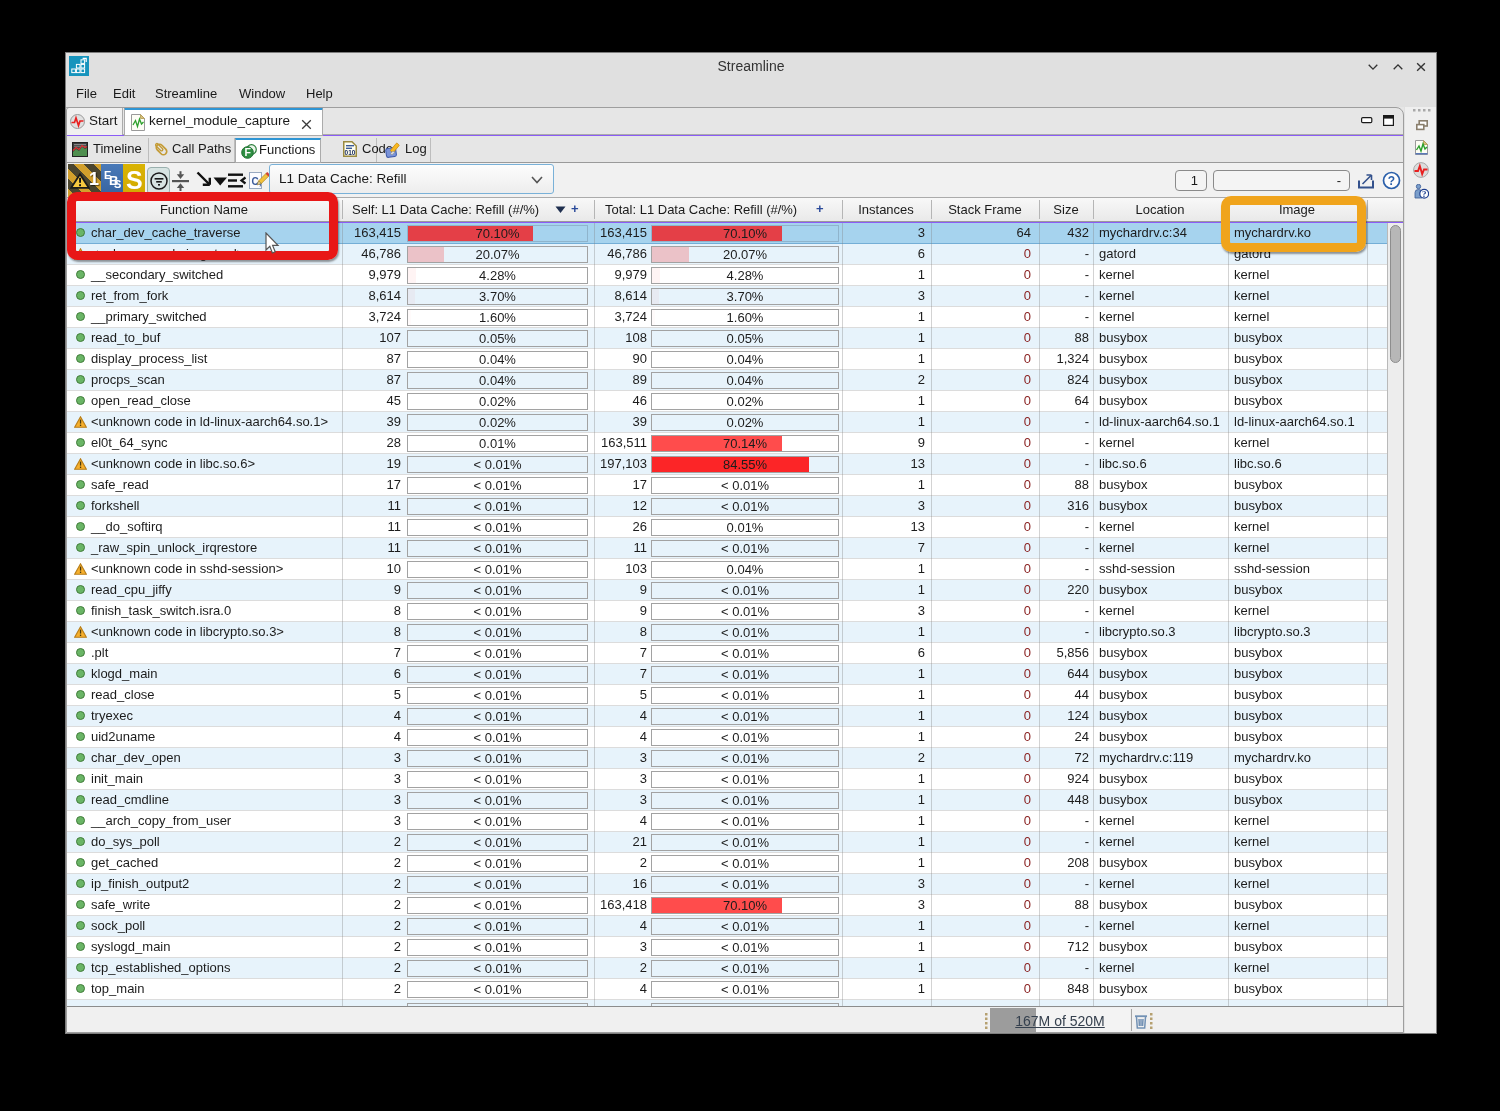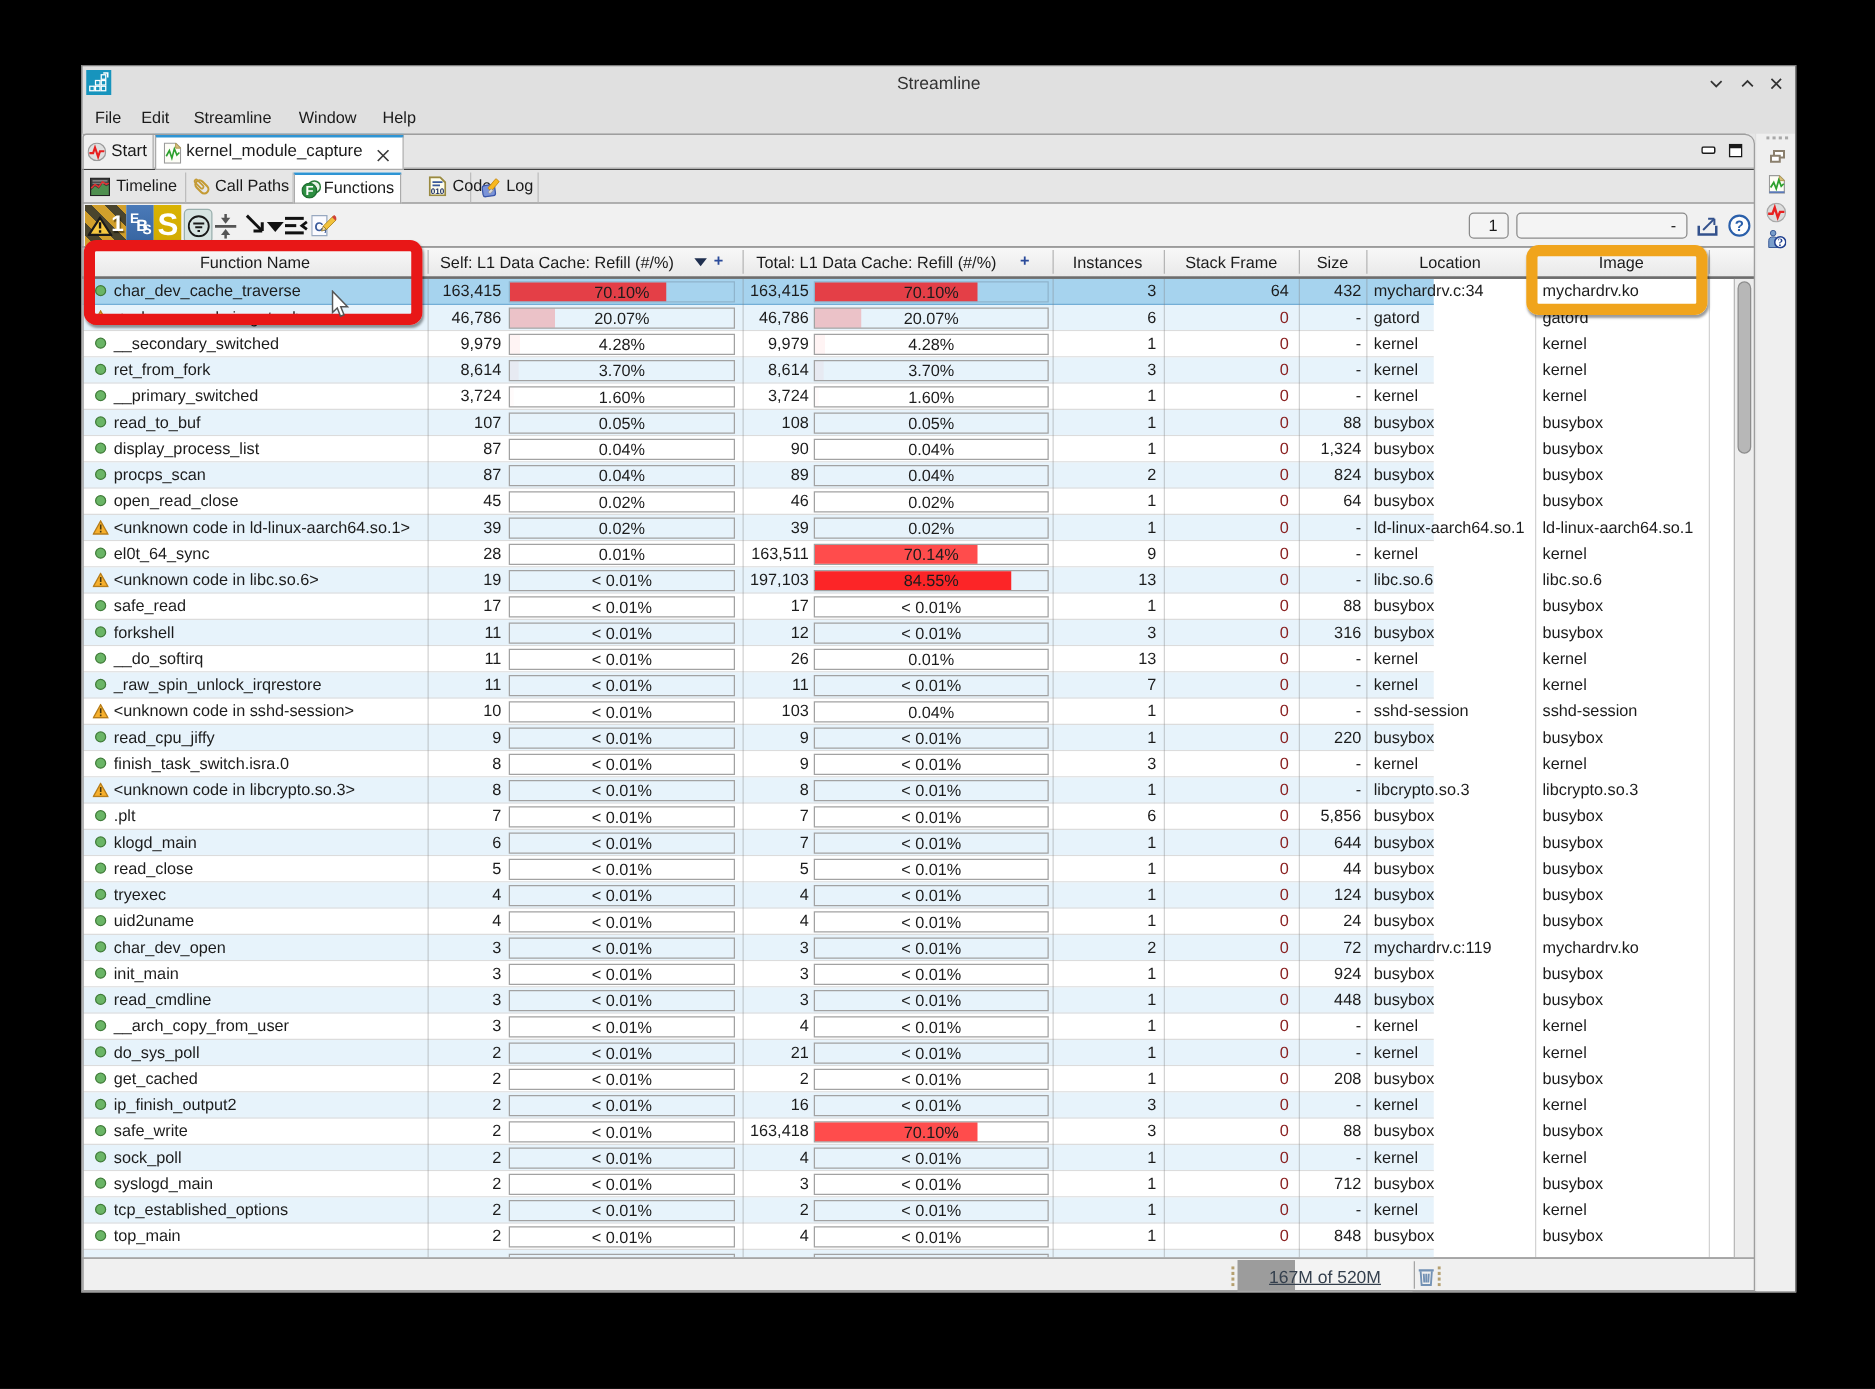--- a/index.html
+++ b/index.html
@@ -8,21 +8,21 @@
   background:#e0e0e0; outline:1px solid #7d7d7d; outline-offset:-1px; }
 
 #appicon { position:absolute; left:4px; top:4px; width:20px; height:20px; background:#1794bd; }
 #title { position:absolute; left:0; right:0; top:6px; text-align:center; font-size:14px; color:#333; }
 .wc { position:absolute; top:9px; width:14px; height:12px; color:#333; }
 
 #menu { position:absolute; left:0; top:27px; width:100%; height:28px; }
 #menu span { position:absolute; top:7px; font-size:13px; color:#1a1a1a; }
 
 #panel { position:absolute; left:1px; top:55px; width:1338px; height:926px;
-  background:#404040; border-radius:3px 8px 0 0; }
+  background:#8b5cf6; border-radius:3px 8px 0 0; }
 #pborder { position:absolute; left:1px; top:55px; width:1338px; height:926px;
   border:1px solid #9e9e9e; border-radius:3px 8px 0 0; z-index:50; pointer-events:none; }
 
 #strip { position:absolute; left:1340px; top:55px; width:31px; height:926px; background:#efefef; }
 
 #trow1 { position:absolute; left:0; top:0; width:100%; height:28px; border-bottom:1px solid #ababab; background:#e6e6e6;}
 .tab1 { position:absolute; top:0; height:28px; font-size:13.5px; color:#1a1a1a; }
 #tstart { left:0; width:57px; background:#f0f0f0; border:1px solid #ababab; border-left:none; border-bottom:none;}
 #tkmc { left:58px; width:199px; background:#fff; border:1px solid #ababab; border-top:3px solid #2e95d4; height:29px; z-index:2;}
 
@@ -32,21 +32,21 @@
 
 #tbar { position:absolute; left:0; top:55px; width:100%; height:35px; background:#f1f1f1; border-top:1px solid #9a9a9a; }
 
 #hdr { position:absolute; left:0; top:90px; width:100%; height:25px;
  background:linear-gradient(#f8f8f8,#e9e9e9); border-top:1px solid #ababab; border-bottom:1px solid #9a9a9a; }
 #hdr span { position:absolute; top:4px; font-size:13px; color:#1a1a1a; white-space:nowrap;}
 .hc { transform:translateX(-50%); }
 .hdiv { position:absolute; top:2px; bottom:2px; width:1px; background:#b5b5b5; }
 
 #tbl { position:absolute; left:0; top:116px; width:1338px; height:783px; overflow:hidden; background:#fff;}
-.r { position:absolute; left:0; width:1081px; height:21px; border-bottom:1px solid #dcdcdc; }
+.r { position:absolute; left:0; width:1321px; height:21px; border-bottom:1px solid #dcdcdc; }
 .rw { background:#fff; }
 .rb { background:#e7f3fb; }
 .rsel { background:#a6d3ee; border-bottom:1px solid #74aed6; }
 .c { position:absolute; top:0; height:20px; line-height:20px; font-size:13px; color:#1c1c1c; white-space:nowrap; }
 .gd { position:absolute; left:10px; top:5px; width:9px; height:9px; border-radius:50%;
   background:#6ab566; border:1px solid #417c3a; }
 .wn { position:absolute; left:8px; top:4px; }
 .nm { left:25px; }
 .num { text-align:right; }
 .sn { left:200px; width:135px; }
@@ -276,20 +276,25 @@
 
       <svg class="tbx" style="left:183px;top:7px" width="20" height="22" viewBox="0 0 20 22">
         <rect x="0.5" y="2.5" width="12" height="16" fill="#fbfbff" stroke="#98a8c0"></rect>
         <text x="2.5" y="14.5" font-size="10" font-weight="bold" fill="#3a5a9a" font-family="Liberation Sans">C,</text>
         <g transform="rotate(45 14 9)">
           <rect x="12.2" y="2" width="3.8" height="11.5" fill="#f2c23c" stroke="#b08820" stroke-width="0.7"></rect>
           <rect x="12.2" y="1" width="3.8" height="2.4" fill="#d04038"></rect>
           <path d="M12.2 13.5 L16 13.5 L14.1 17.2 Z" fill="#e8d8a8" stroke="#907020" stroke-width="0.6"></path>
         </g>
       </svg>
+      <div class="tbx" id="combo">L1 Data Cache: Refill
+        <svg style="position:absolute;right:10px;top:11px" width="12" height="8" viewBox="0 0 12 8">
+            <path d="M1 1 L6 6.5 L11 1" stroke="#555" stroke-width="1.6" fill="none"></path>
+          </svg>
+      </div>
       <div class="tbx sbox" id="box1">1</div>
       <div class="tbx sbox" id="box2">-</div>
 
       <svg class="tbx" style="left:1291px;top:9px" width="20" height="18" viewBox="0 0 20 18">
         <path d="M2 8.5 V15.5 H16 V8.5" fill="none" stroke="#33518c" stroke-width="2"></path>
         <path d="M5.5 12 L14 3.5" stroke="#33518c" stroke-width="1.6"></path>
         <path d="M14.5 3 L9.5 3 M14.5 3 L14.5 8" stroke="#33518c" stroke-width="1.6" fill="none"></path>
       </svg>
 
       <svg class="tbx" style="left:1316px;top:8px" width="19" height="19" viewBox="0 0 19 19">

